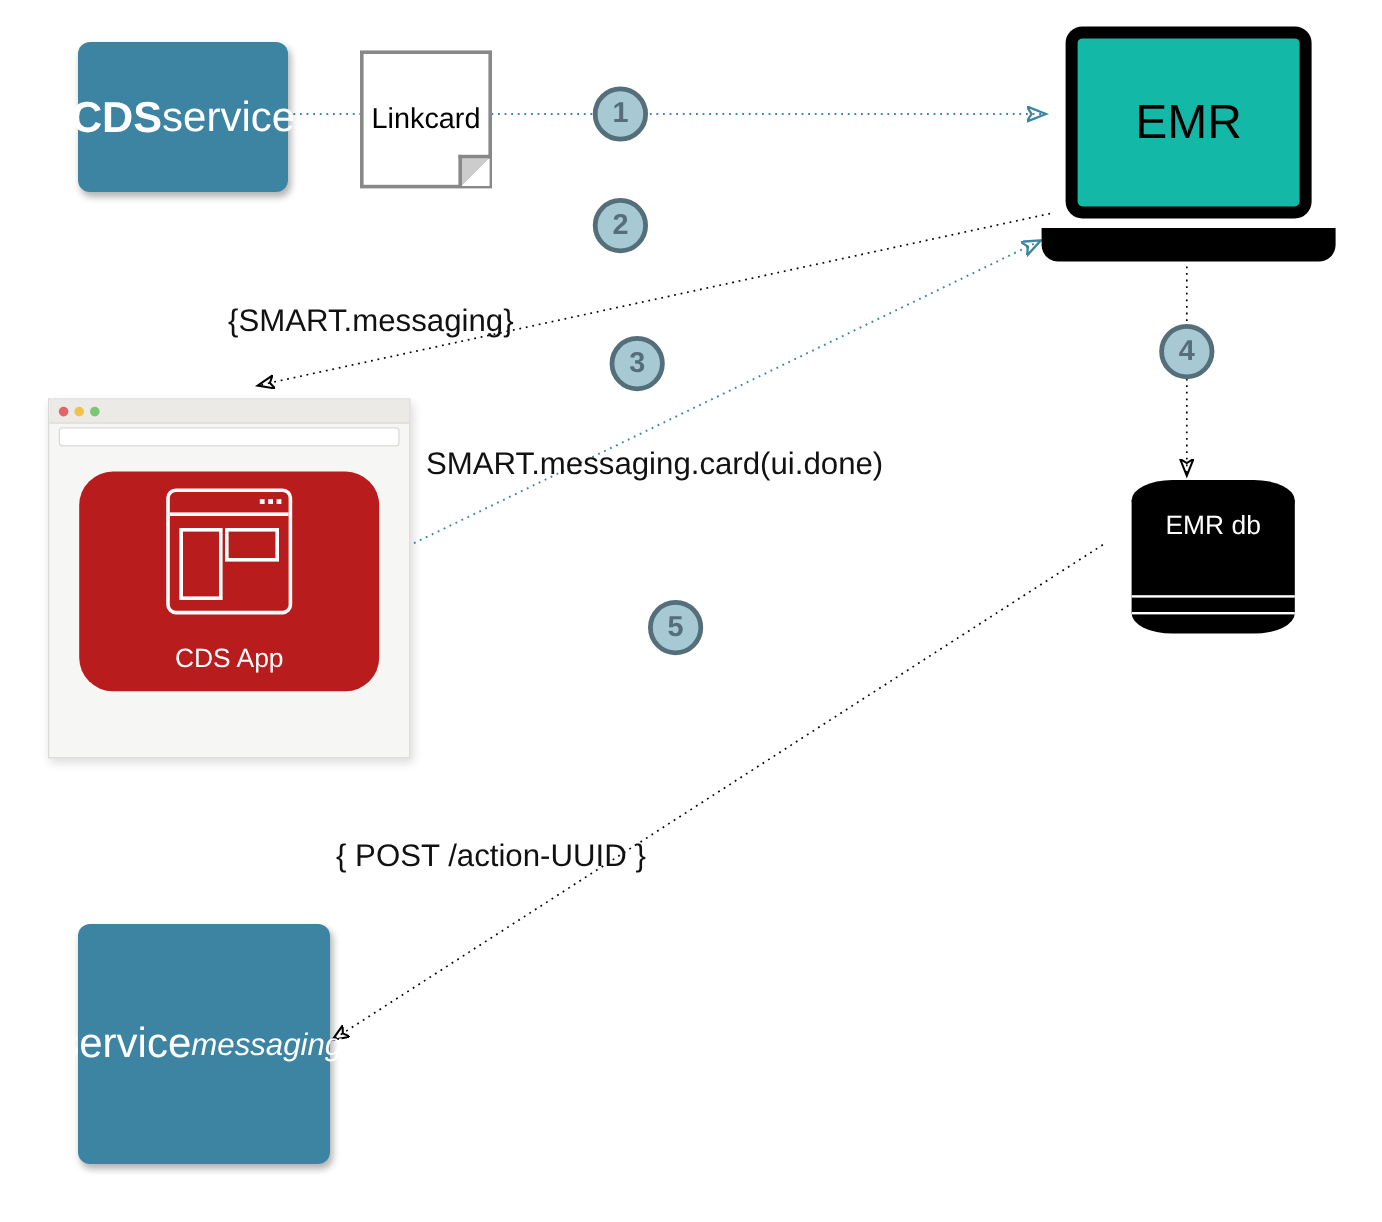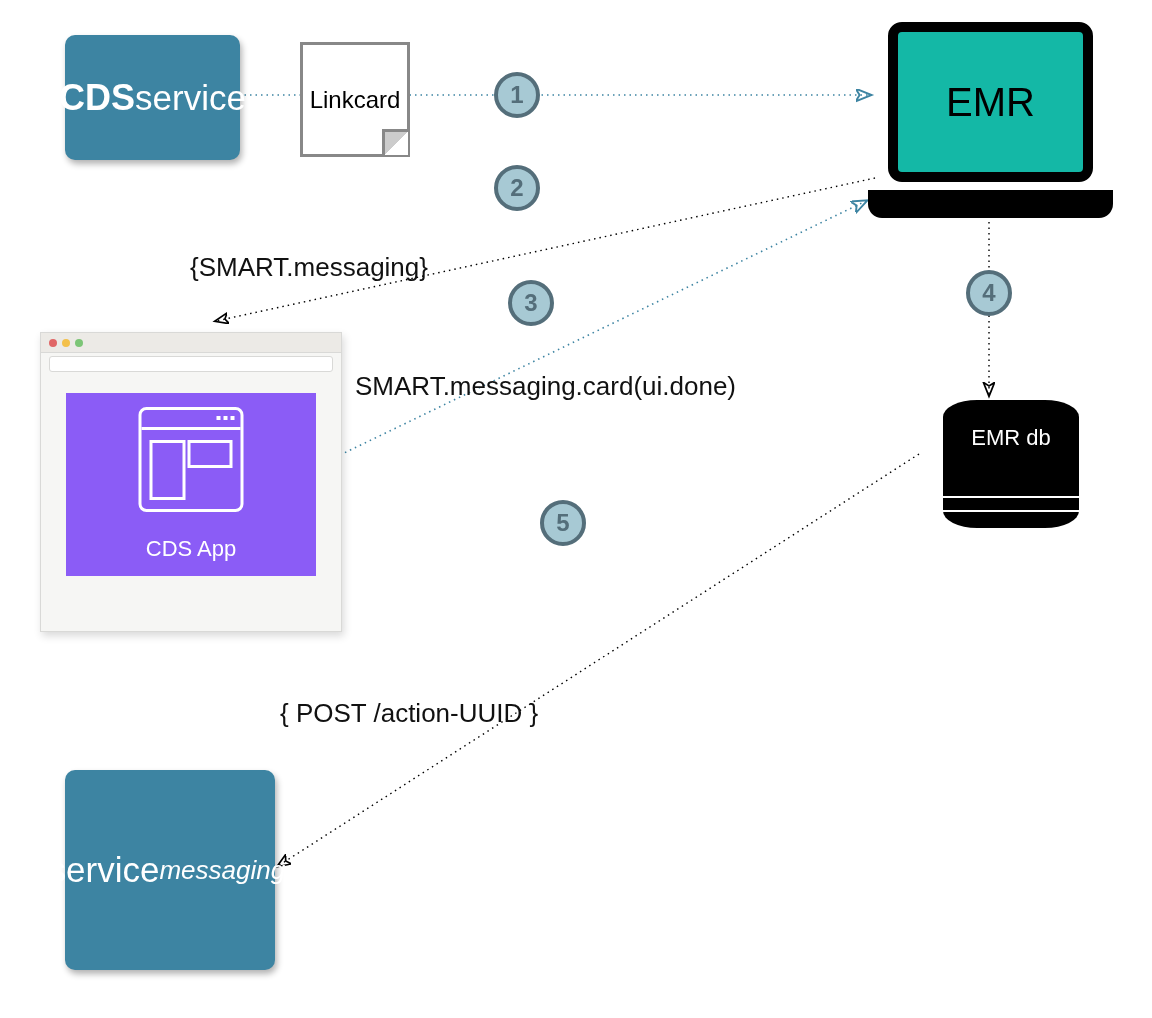--- a/index.html
+++ b/index.html
@@ -18,21 +18,21 @@
   .cylinder .top { position:absolute; left:0; right:0; top:0; height:34px; background:#000; border-radius:50%/100%; }
   .cylinder .body { position:absolute; left:0; right:0; top:17px; bottom:17px; background:#000; }
   .cylinder .bottom { position:absolute; left:0; right:0; bottom:0; height:34px; background:#000; border-radius:50%/100%; }
   .cylinder .lbl { position:absolute; left:0; right:0; top:25px; color:#fff; text-align:center; font-size:22px; z-index:3;}
   .cylinder .stripes { position:absolute; left:0; right:0; bottom:16px; height:16px; z-index:2; border-top:2px solid #fff; border-bottom:2px solid #fff; }
   .browser { background:#f6f6f4; border:1px solid #d9d9d7; box-shadow: 2px 4px 8px rgba(0,0,0,0.15); }
   .browser .topbar { position:absolute; left:0; right:0; top:0; height:20px; background:#eceae6; border-bottom:1px solid #d9d9d7; }
   .browser .dots { position:absolute; left:8px; top:6px; display:flex; gap:5px; }
   .browser .dots span { width:8px; height:8px; border-radius:50%; display:inline-block; }
   .browser .addr { position:absolute; left:8px; right:8px; top:23px; height:16px; background:#fff; border:1px solid #d9d9d7; border-radius:3px; }
-  .browser .inner { position:absolute; left:25px; right:25px; top:60px; bottom:55px; background:#8b5cf6; }
+  .browser .inner { position:absolute; left:25px; right:25px; top:60px; bottom:55px; background:#b91c1c;border-radius:28px; }
   .browser .caption { position:absolute; left:0; right:0; bottom:14px; color:#fff; font-size:22px; text-align:center; }
   .app-icon { position:absolute; left:50%; top:14px; transform:translateX(-50%); width:105px; height:105px; border:3.5px solid #fff; border-radius:8px; }
   .app-icon .hdr { position:absolute; left:0; right:0; top:0; height:20px; border-bottom:3.5px solid #fff; }
   .app-icon .hdr .ddd { position:absolute; right:6px; top:6px; display:flex; gap:3px; }
   .app-icon .hdr .ddd i { width:4px; height:4px; background:#fff; display:inline-block; }
   .app-icon .p1 { position:absolute; left:8px; top:30px; width:36px; height:60px; border:3.5px solid #fff; }
   .app-icon .p2 { position:absolute; right:8px; top:30px; width:45px; height:28px; border:3.5px solid #fff; }
   .step { width:46px; height:46px; border-radius:50%; background:#a7c9d4; border:4px solid #546e7a; display:flex; align-items:center; justify-content:center; font-size:24px; font-weight:bold; color:#546e7a; }
   .anno { font-size:26px; color:#111; }
   svg.arrows { position:absolute; left:0; top:0; width:1152px; height:1018px; pointer-events:none; }

